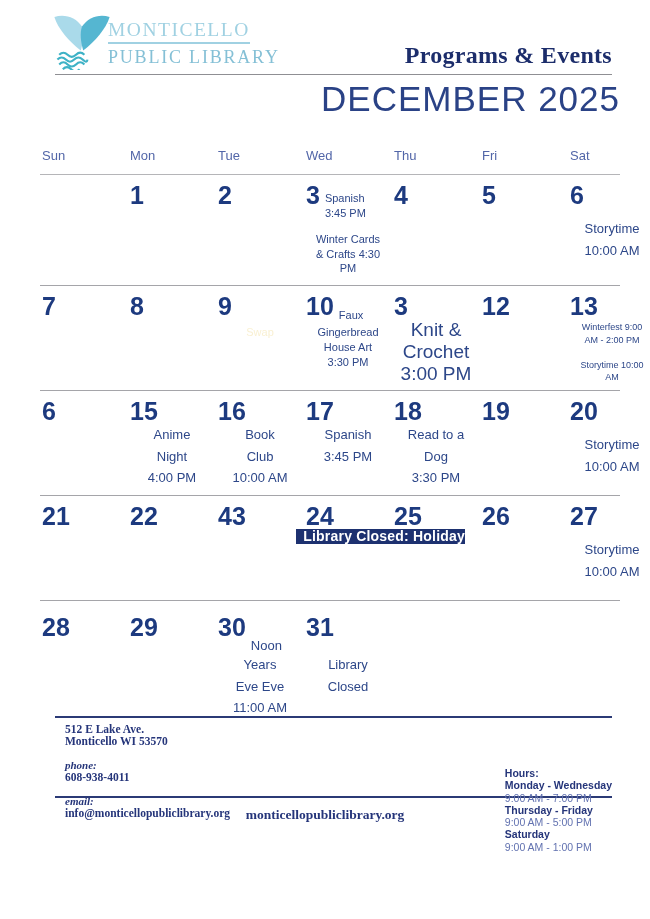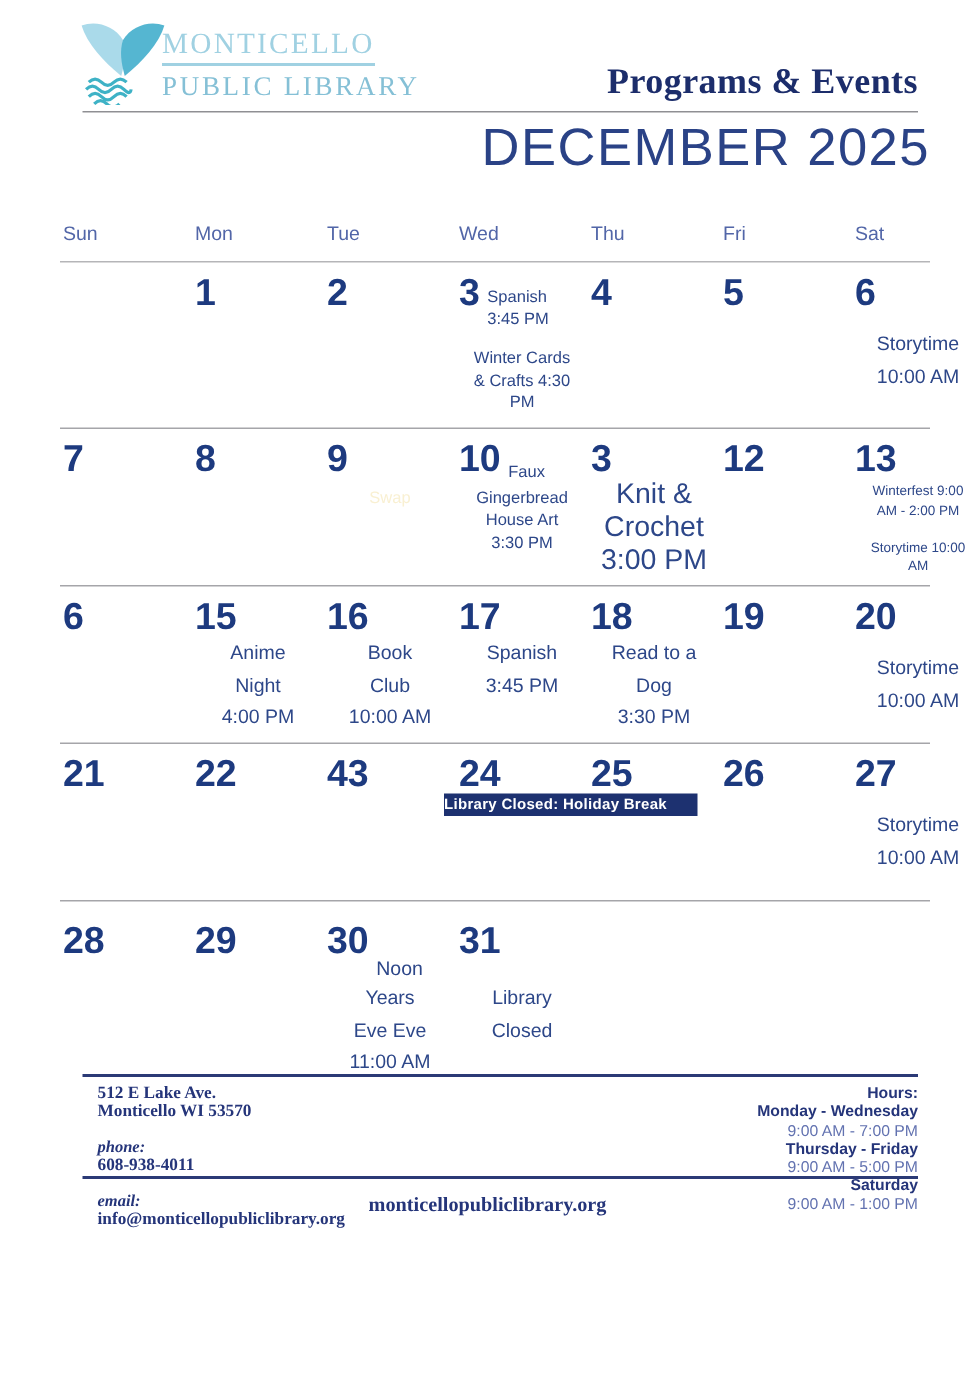--- a/index.html
+++ b/index.html
@@ -39,32 +39,32 @@
   .ev { width:84px; text-align:center; white-space:pre-line; color:#2d4789; }
   .sm  { font-size:11px;  line-height:14.5px; }
   .md  { font-size:11px;  line-height:15px; }
   .lg  { font-size:13px;  line-height:21.5px; }
   .lg2 { font-size:19px; line-height:22px; }
   .xs  { font-size:9px;   line-height:12.5px; }
   .mt2 { margin-top:2px; } .mt6 { margin-top:6px; } .mt8 { margin-top:10px; }
   .mt12 { margin-top:12px; } .mt14 { margin-top:14px; }
   .faint { color:#f9f0d2; }
   .closed-banner { position:absolute; left:256px; top:33px; width:169px; height:15px;
-    background:#1d3170; color:#ffffff; font-size:10px; font-weight:bold;
-    text-align:left; line-height:15px; letter-spacing:0.2px; }
+    background:#1d3170; color:#ffffff; font-size:14px; font-weight:bold;
+    text-align:right; line-height:15px; letter-spacing:0.2px; }
 
   
   .footer { margin:0 38px 0 55px; border-top:2px solid #2b3a76; border-bottom:2px solid #2b3a76;
-            height:70px; display:flex; justify-content:space-between; padding:5px 0 5px 10px; }
+            height:82px; display:flex; justify-content:space-between; padding:5px 0 5px 10px; }
   .f-left { font-family:"Liberation Serif", serif; color:#25357a; }
   .f-addr { font-weight:bold; font-size:11.5px; line-height:12px; }
   .f-grp { margin-top:13px; }
   .f-label { font-style:italic; font-weight:bold; font-size:11px; line-height:11px; }
   .f-val { font-weight:bold; font-size:11.5px; line-height:12px; }
-  .f-right { text-align:right; color:#25357a; font-size:10.5px; line-height:12.3px; }
+  .f-right { text-align:left; color:#25357a; font-size:10.5px; line-height:12.3px;margin-top:44px; }
   .f-bold { font-weight:bold; }
   .f-light { color:#6272b0; }
   .website { margin-top:9px; text-align:center; font-family:"Liberation Serif", serif;
              font-weight:bold; font-size:13.5px; color:#25357a; }
 </style>
 </head>
 <body>
 
 <div class="page">
 

